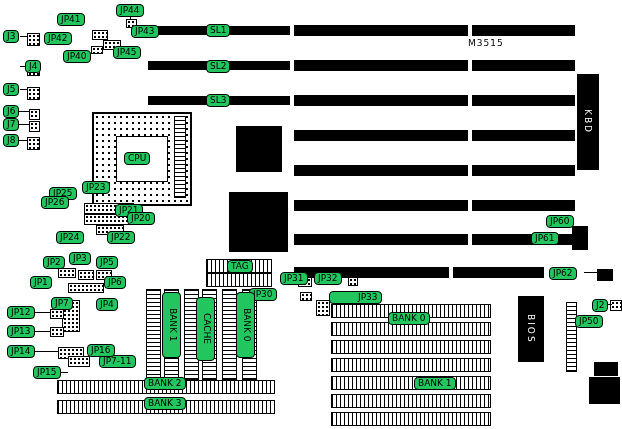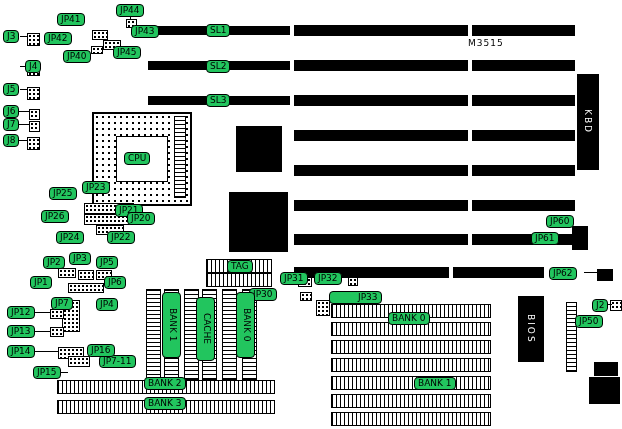--- a/index.html
+++ b/index.html
@@ -122,21 +122,21 @@
     <div class="callout" style="left: 3px; top: 105px;">J6</div>
     <div class="callout" style="left: 3px; top: 118px;">J7</div>
     <div class="callout" style="left: 3px; top: 134px;">J8</div>
     <div class="callout" style="left: 206px; top: 24px;">SL1</div>
     <div class="callout" style="left: 206px; top: 60px;">SL2</div>
     <div class="callout" style="left: 206px; top: 94px;">SL3</div>
     <div class="callout" style="left: 124px; top: 152px;">CPU</div>
     <div class="callout" style="left: 49px; top: 187px;">JP25</div>
     <div class="callout" style="left: 82px; top: 181px;">JP23</div>
     <div class="callout" style="left: 115px; top: 204px;">JP21</div>
-    <div class="callout" style="left: 41px; top: 210px;">JP26</div>
+    <div class="callout" style="left: 41px; top: 196px;">JP26</div>
     <div class="callout" style="left: 127px; top: 212px;">JP20</div>
     <div class="callout" style="left: 56px; top: 231px;">JP24</div>
     <div class="callout" style="left: 107px; top: 231px;">JP22</div>
     <div class="callout" style="left: 43px; top: 256px;">JP2</div>
     <div class="callout" style="left: 69px; top: 252px;">JP3</div>
     <div class="callout" style="left: 96px; top: 256px;">JP5</div>
     <div class="callout" style="left: 30px; top: 276px;">JP1</div>
     <div class="callout" style="left: 104px; top: 276px;">JP6</div>
     <div class="callout" style="left: 227px; top: 260px;">TAG</div>
     <div class="callout" style="left: 280px; top: 272px;">JP31</div>

